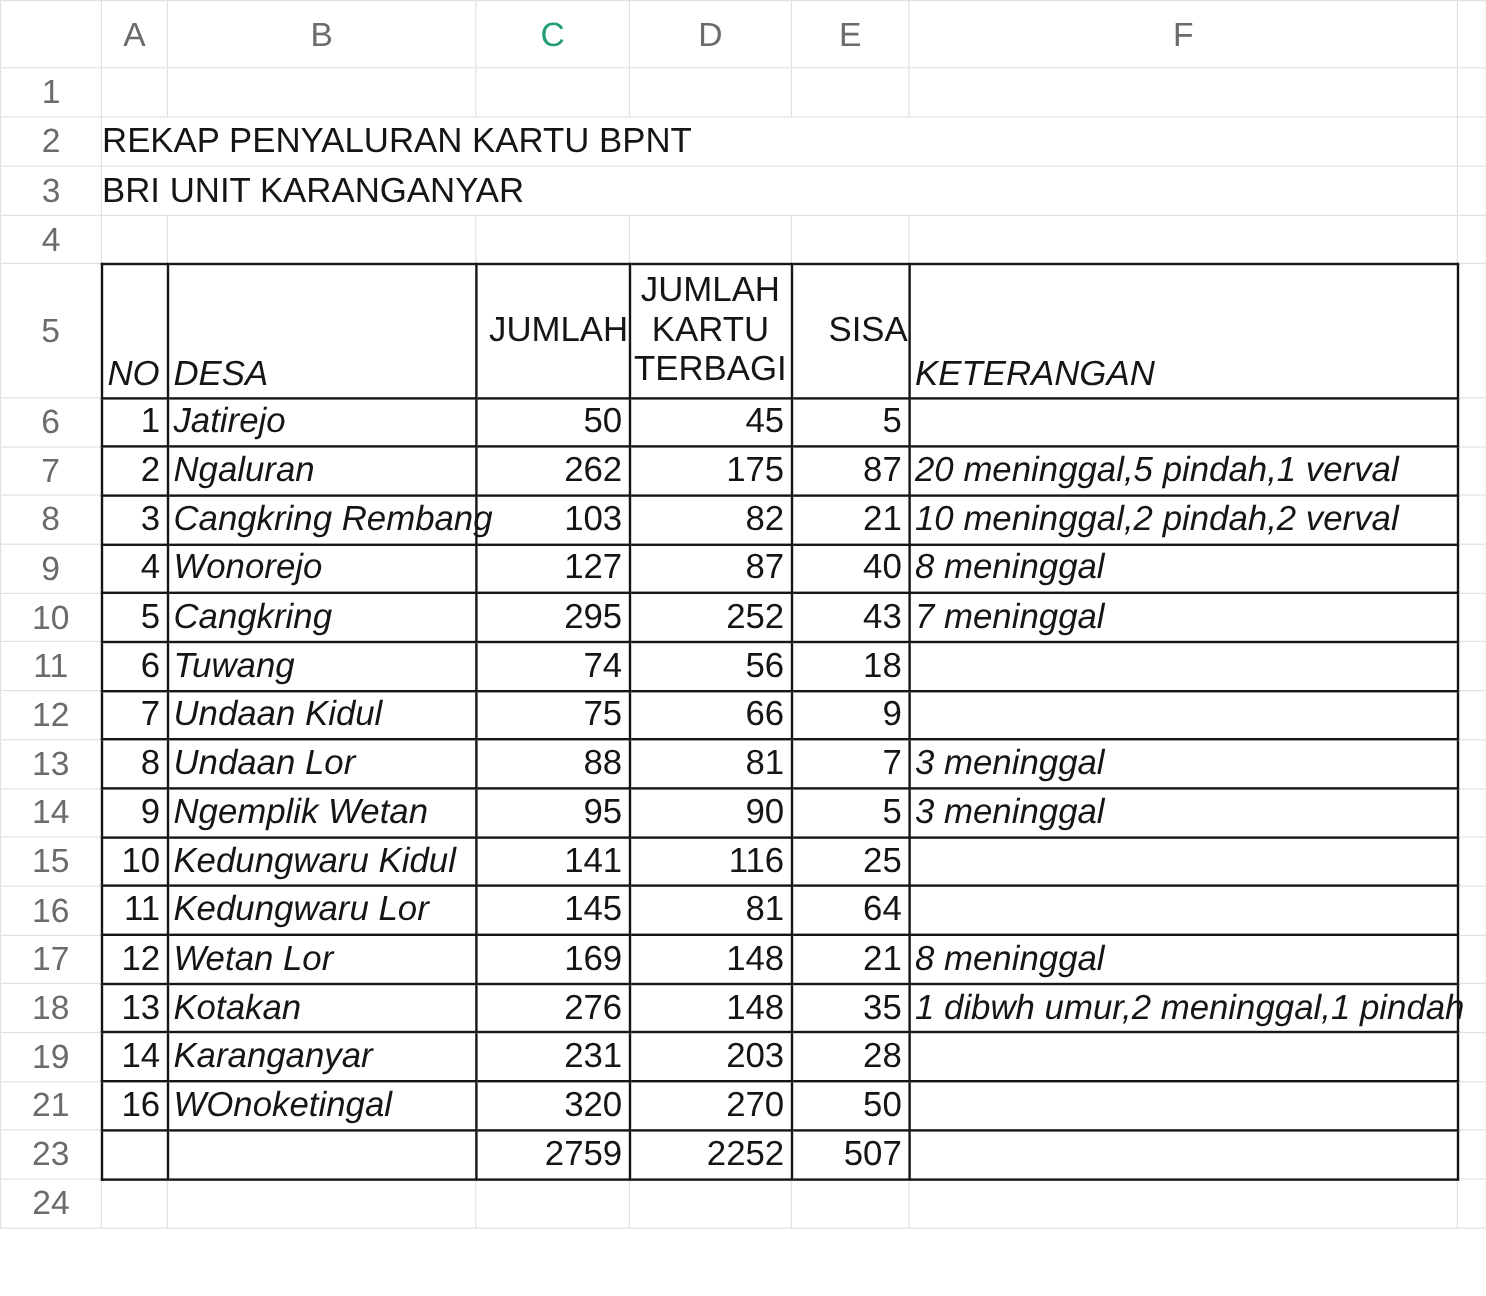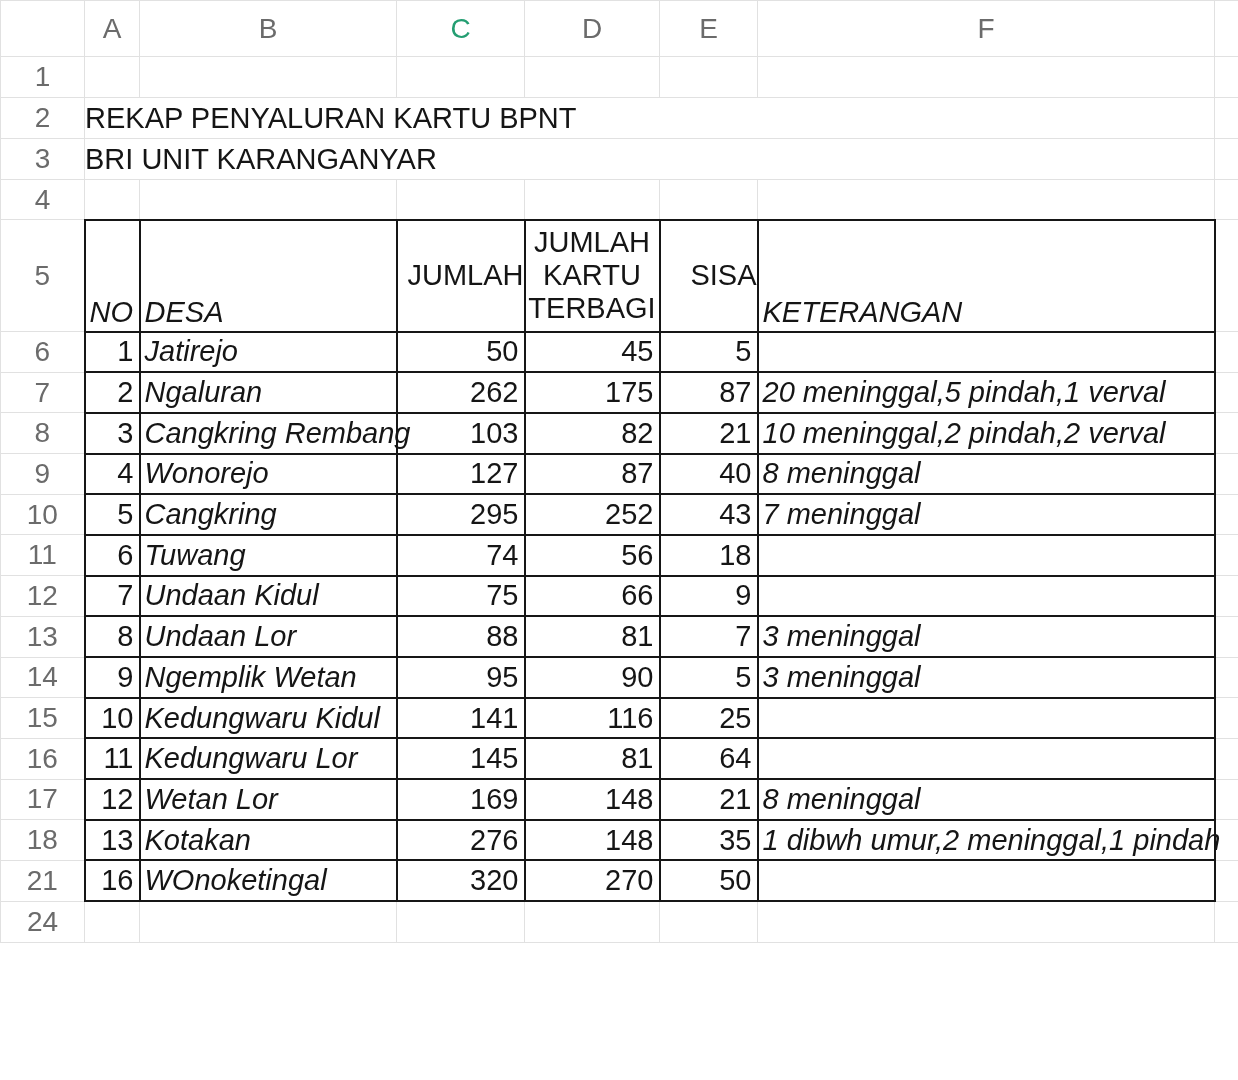--- a/index.html
+++ b/index.html
@@ -231,29 +231,49 @@
     <td class="gutter">18</td>
     <td class="blk num">13</td>
     <td class="blk txt">Kotakan</td>
     <td class="blk num">276</td>
     <td class="blk num">148</td>
     <td class="blk num">35</td>
     <td class="blk txt">1 dibwh umur,2 meninggal,1 pindah</td>
     <td></td>
   </tr>
       <tr class="hdata">
+    <td class="gutter">19</td>
+    <td class="blk num">14</td>
+    <td class="blk txt">Karanganyar</td>
+    <td class="blk num">231</td>
+    <td class="blk num">203</td>
+    <td class="blk num">28</td>
+    <td class="blk txt"></td>
+    <td></td>
+  </tr>
+      <tr class="hdata">
     <td class="gutter">21</td>
     <td class="blk num">16</td>
     <td class="blk txt">WOnoketingal</td>
     <td class="blk num">320</td>
     <td class="blk num">270</td>
     <td class="blk num">50</td>
     <td class="blk txt"></td>
     <td></td>
   </tr>
+      <tr class="h41" id="total-row">
+    <td class="gutter">23</td>
+    <td class="blk"></td>
+    <td class="blk"></td>
+    <td class="blk num">2759</td>
+    <td class="blk num">2252</td>
+    <td class="blk num">507</td>
+    <td class="blk"></td>
+    <td></td>
+  </tr>
 
   <tr class="h41">
     <td class="gutter">24</td>
     <td></td>
         <td></td>
     <td></td>
         <td></td>
     <td></td>
         <td></td>
     <td></td>

